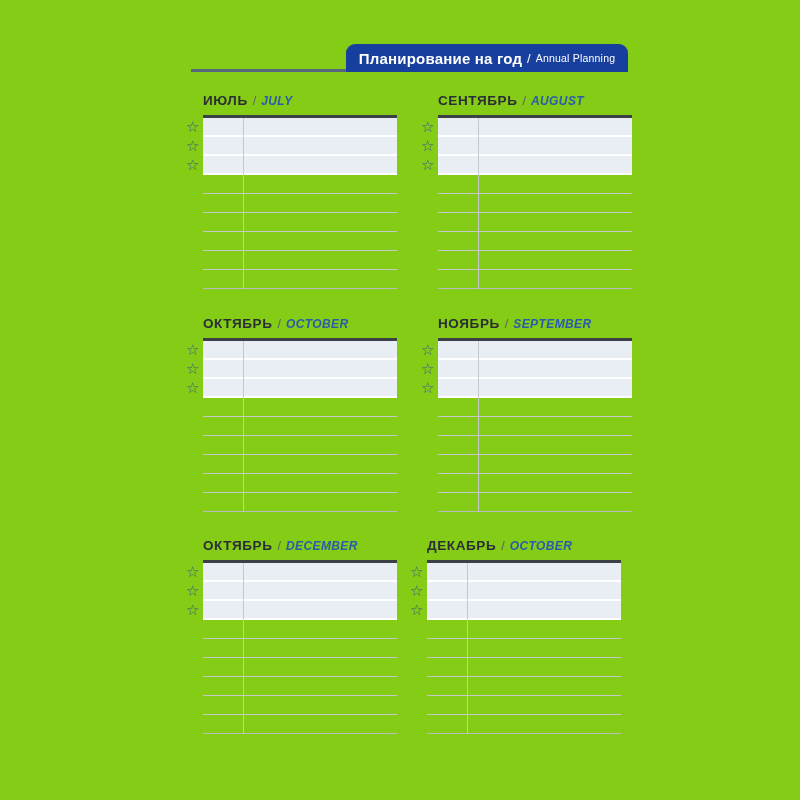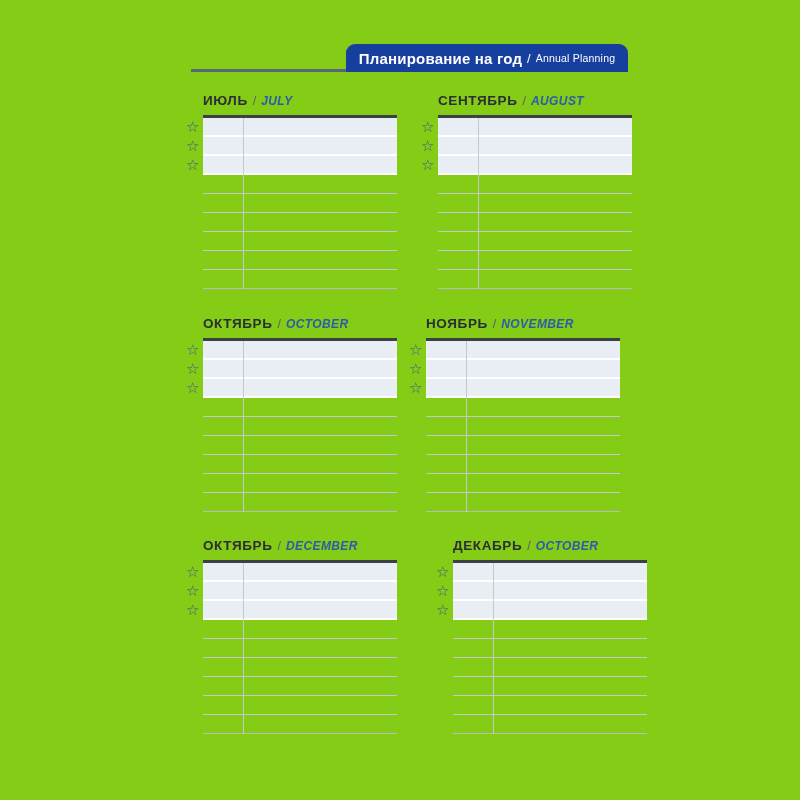--- a/index.html
+++ b/index.html
@@ -28,23 +28,23 @@
   }
   .header-banner .title-ru{font-size:15px;font-weight:bold;letter-spacing:.2px;}
   .header-banner .title-sep{font-size:13px;font-weight:normal;}
   .header-banner .title-en{font-size:10.5px;font-weight:normal;letter-spacing:.2px;}
 
   
   .month{position:absolute;width:211px;}
   .m-pos-0{left:186px;top:94px;}
   .m-pos-1{left:421px;top:94px;}
   .m-pos-2{left:186px;top:317px;}
-  .m-pos-3{left:409px;top:317px;}
+  .m-pos-3{left:421px;top:317px;}
   .m-pos-4{left:186px;top:539px;}
-  .m-pos-5{left:436px;top:539px;}
+  .m-pos-5{left:410px;top:539px;}
 
   .month-title{
     margin:0 0 7px 17px;
     height:14px;line-height:14px;
     display:flex;align-items:baseline;gap:5px;
     white-space:nowrap;
   }
   .month-title .ru{
     font-size:13.5px;font-weight:bold;color:#2b2e34;letter-spacing:.6px;
   }
@@ -175,21 +175,21 @@
         <div class="row empty last"></div>
         <div class="col-divider"></div>
       </div>
     </div>
   </div>
 
   <div class="month m-pos-3">
     <div class="month-title">
       <span class="ru">НОЯБРЬ</span>
       <span class="sep">/</span>
-      <span class="en">NOVEMBER</span>
+      <span class="en">SEPTEMBER</span>
     </div>
     <div class="month-body">
       <div class="stars">
         <span class="star">☆</span>
         <span class="star">☆</span>
         <span class="star">☆</span>
       </div>
       <div class="ptable">
         <div class="row filled"></div>
         <div class="row filled"></div>

